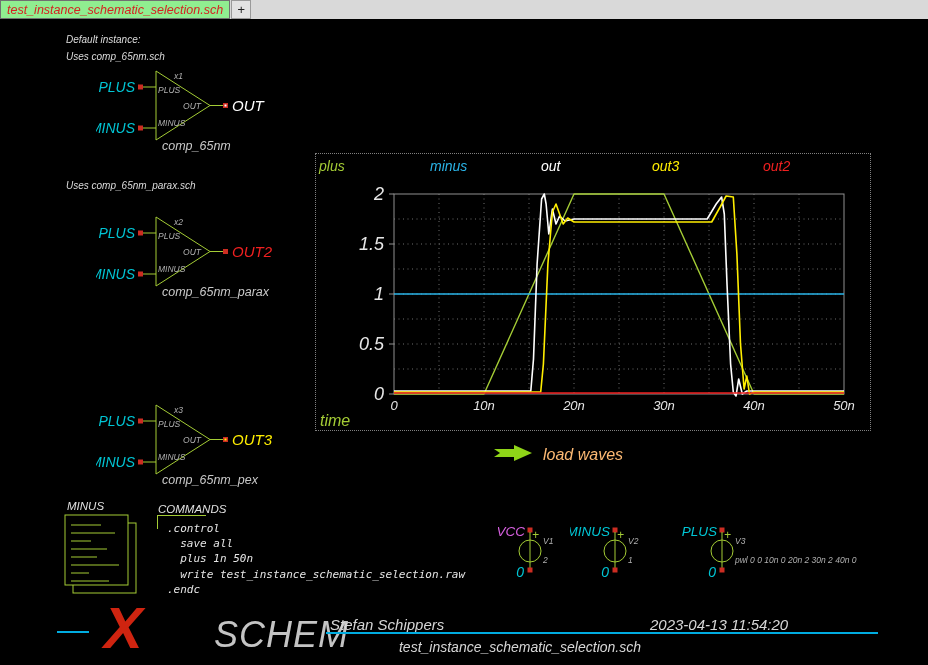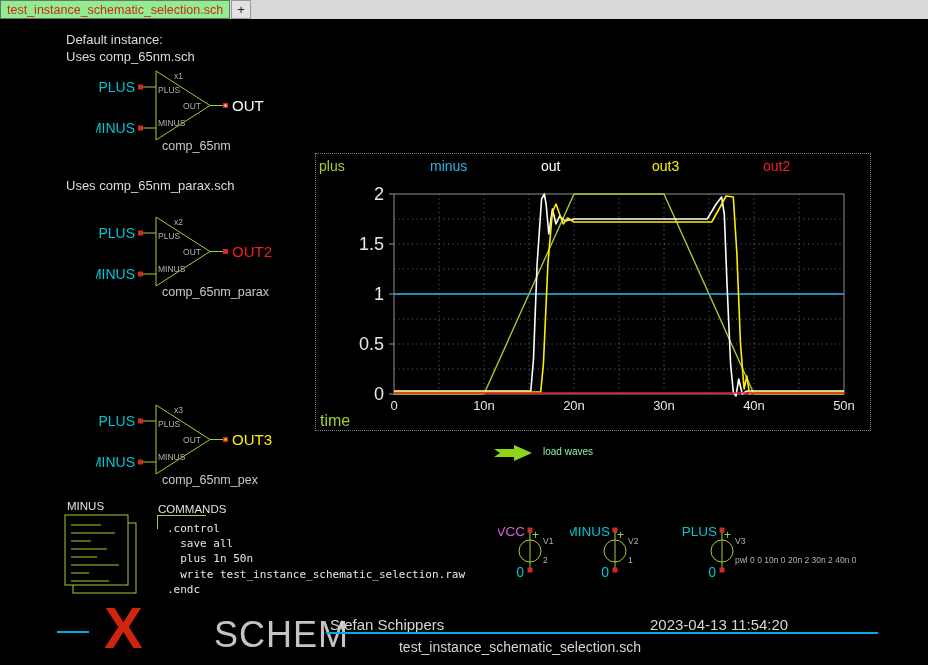--- a/index.html
+++ b/index.html
@@ -1,43 +1,43 @@
 <!DOCTYPE html>
 <html><head>
 <meta charset="utf-8">
 <style>
   html,body{margin:0;padding:0;background:#000;width:928px;height:665px;overflow:hidden;
     font-family:"Liberation Sans",sans-serif;}
-  #root{position:relative;width:928px;height:474px;background:#000;}
+  #root{position:relative;width:928px;height:474px;background:#000;font-style:italic;}
   
   .tabbar{position:absolute;left:0;top:0;width:928px;height:19px;background:#d9d9d9;display:flex;align-items:stretch;}
   .tab{background:#90ee90;border:1px solid #707070;color:#d52222;font-size:12.5px;
        display:flex;align-items:center;padding:0 6px;white-space:nowrap;}
   .tab-add{background:#e2e2e2;border:1px solid #9a9a9a;color:#222;font-size:13px;width:18px;
        display:flex;align-items:center;justify-content:center;margin-left:1px;}
   
-  .caption{position:absolute;left:66px;color:#dcdcdc;font-size:13px;line-height:17px;}
+  .caption{position:absolute;left:66px;color:#dcdcdc;font-size:10px;line-height:17px;}
   .abs{position:absolute;}
   svg text{font-family:"Liberation Sans",sans-serif;}
   
   .graph{position:absolute;left:315px;top:153px;width:556px;height:278px;border:1px dotted #808080;box-sizing:border-box;}
   .legend-item{position:absolute;top:4px;font-size:14px;}
   .time-label{position:absolute;left:4px;top:258px;color:#a4cc35;font-size:16px;}
   
   .cmdline{position:absolute;left:167px;color:#e6e6e6;font-size:11px;line-height:15.3px;
      font-family:"DejaVu Sans Mono",monospace;white-space:pre;}
   .cmd-bracket{position:absolute;left:157px;top:515px;width:48px;height:13px;
      border-left:1px solid #a4cc35;border-top:1px solid #a4cc35;}
   .small-label{position:absolute;color:#e0e0e0;font-size:11.5px;}
   
   .logo-x{position:absolute;left:104px;top:601px;color:#cf2410;font-size:58px;font-weight:bold;line-height:54px;}
   .logo-rest{position:absolute;left:170px;top:617px;color:#c4c4c4;font-size:36px;line-height:36px;letter-spacing:1px;margin-left:44px;}
   .cyanline{position:absolute;height:2px;background:#00ace0;}
   .footer-text{position:absolute;color:#d6d6d6;font-size:15px;}
-  .launch-label{position:absolute;left:543px;top:446px;color:#86efac;font-size:10px;}
+  .launch-label{position:absolute;left:543px;top:446px;color:#fdba74;font-size:16px;}
 </style>
 </head>
 <body>
 
 <div id="root">
 
   <div class="tabbar">
     <div class="tab">
       <span>test_instance_schematic_selection.sch</span>
     </div>

